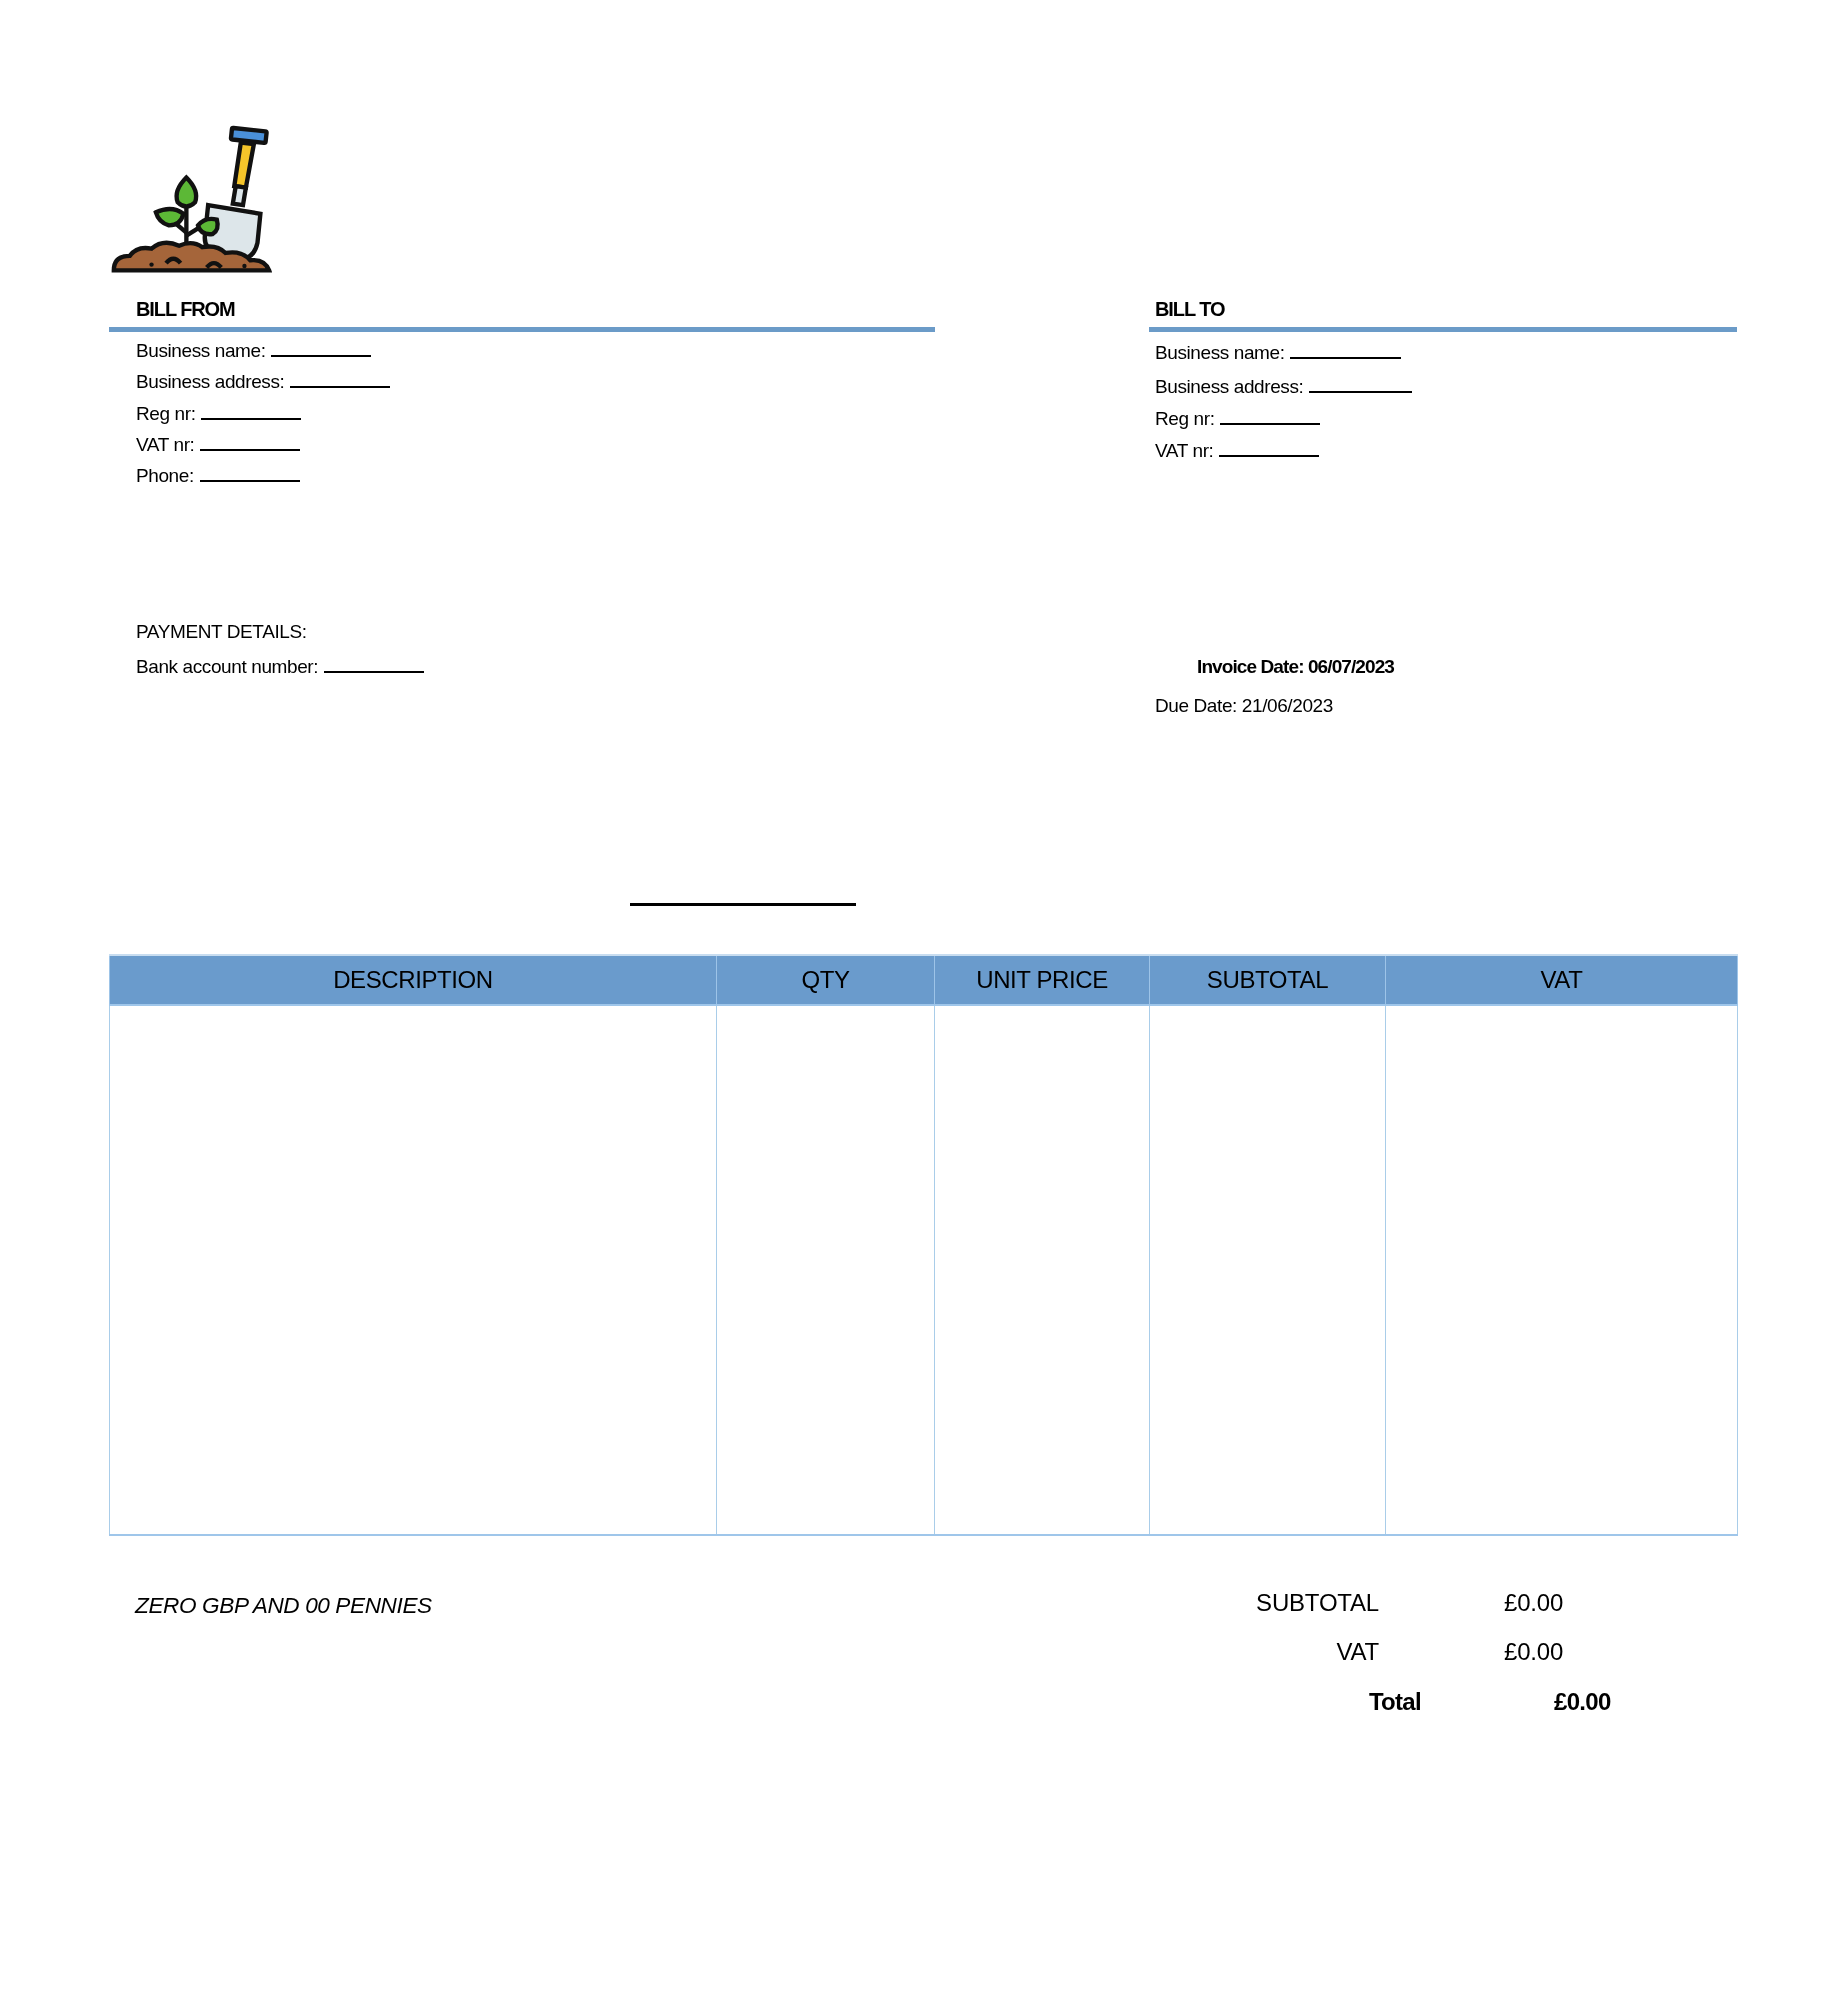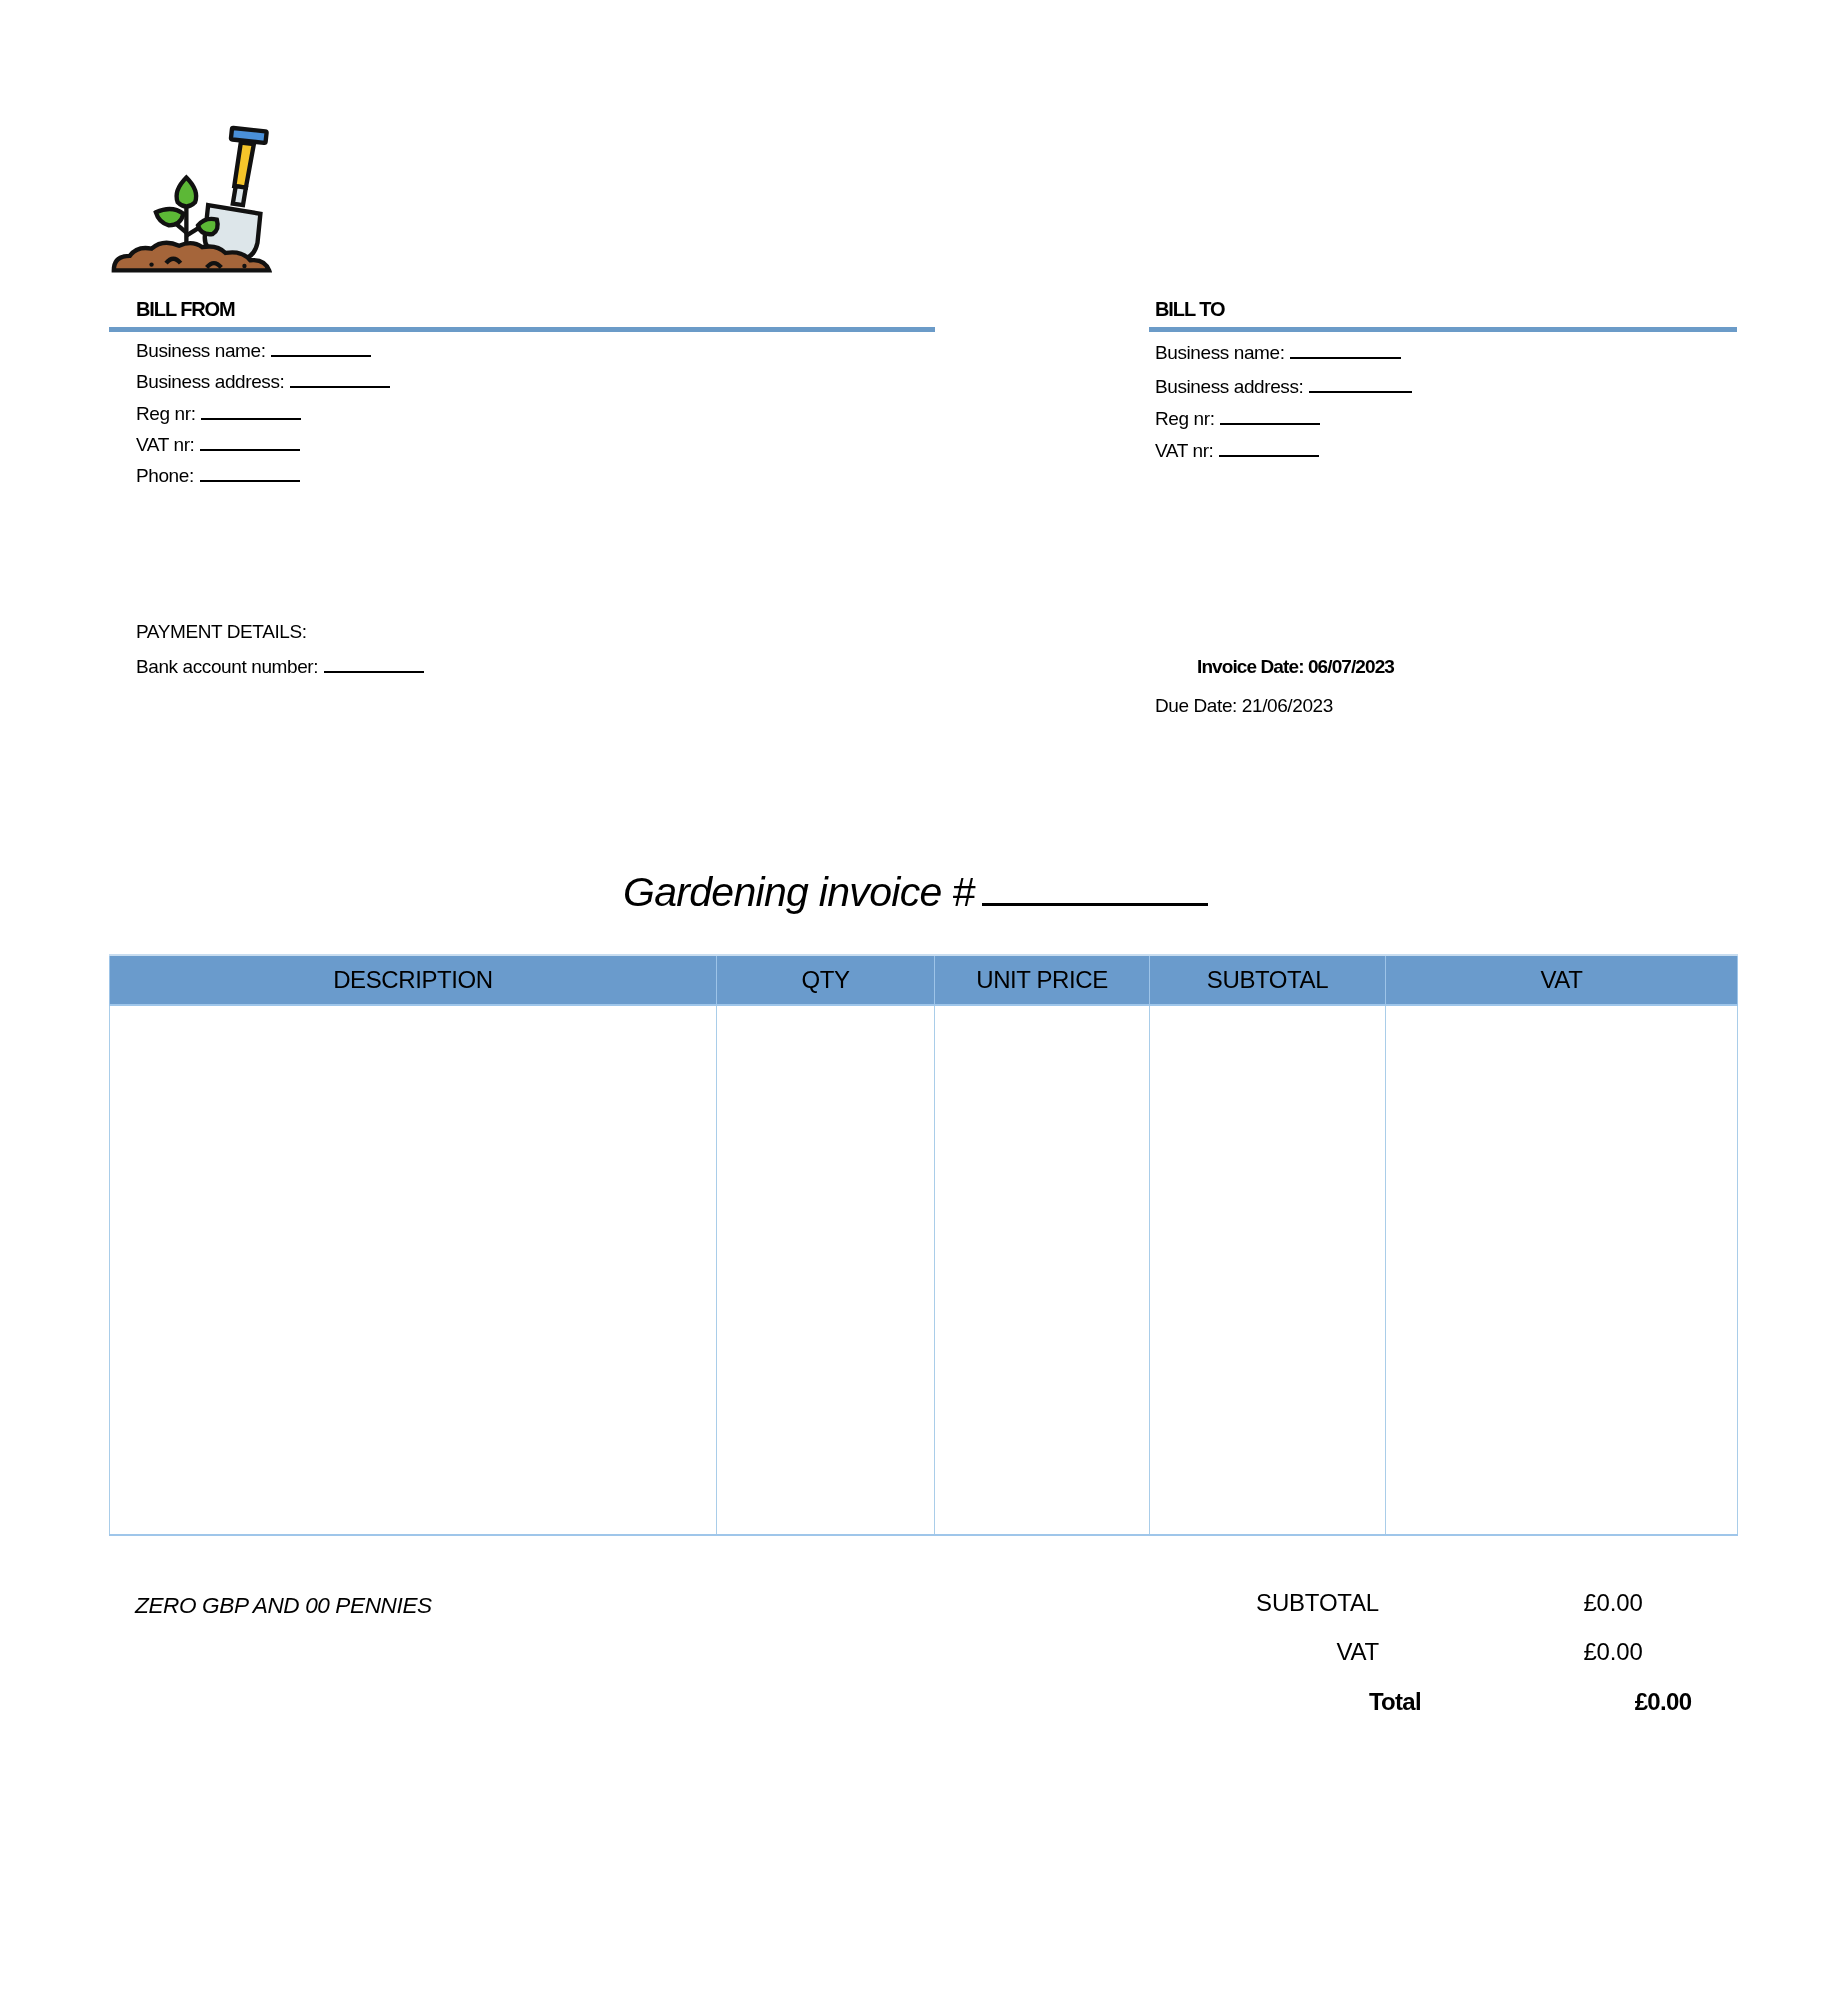--- a/index.html
+++ b/index.html
@@ -17,21 +17,21 @@
                 border-collapse:collapse; table-layout:fixed; }
   table.items th { background:#6a9bcc; color:#000000; font-weight:normal; font-size:24px;
                    height:48px; padding:0; border-left:1.5px solid #9dc4e8; border-right:1.5px solid #9dc4e8;
                    border-top:2.2px solid #c8ddf0; letter-spacing:-0.4px; }
   table.items td { border-left:1.5px solid #a9cde9; border-right:1.5px solid #a9cde9;
                    border-bottom:2.9px solid #9fc6ea; padding:0; }
   table.items tr.body-row td:first-child { border-top:2.9px solid #9fc6ea; }
   table.items tr.body-row td { border-top:2.9px solid #9fc6ea; }
   .words { font-size:22.6px; font-style:italic; letter-spacing:-0.4px; }
   .tot-label { font-size:24px; text-align:right; width:218px; letter-spacing:-0.2px; }
-  .tot-val { font-size:24px; text-align:center; width:218px; letter-spacing:-0.2px; }
+  .tot-val { font-size:24px; text-align:left; width:218px; letter-spacing:-0.2px; }
   .bold { font-weight:bold;margin-left:42px; }
 </style>
 </head>
 <body>
 
 <div class="abs logo">
   <svg width="164" height="150" viewBox="0 0 226 206">
 
     <rect x="170" y="6" width="48" height="16" rx="2" fill="#4a90d9" stroke="#111" stroke-width="6" transform="rotate(6 194 14)"></rect>
 
@@ -91,21 +91,21 @@
 
 <div class="abs field" style="left:136px; top:621px;">PAYMENT DETAILS:</div>
 <div class="abs field" style="left:136px; top:652px;">
   <span>Bank account number:</span><span class="blank" style="width:100px;"></span>
 </div>
 
 <div class="abs field bold" style="left:1155px; top:656px; letter-spacing:-0.9px;">Invoice Date: 06/07/2023</div>
 <div class="abs field" style="left:1155px; top:695px;">Due Date: 21/06/2023</div>
 
 <div class="abs title" style="left:623px; top:869px;">
-  <span>Gardening invoice #</span><span class="blank"></span>
+  <span class="blank"></span>
 </div>
 
 <table class="items">
   <colgroup>
     <col style="width:607px">
       <col style="width:218px">
       <col style="width:215px">
       <col style="width:236px">
       <col style="width:352px">
   </colgroup>

